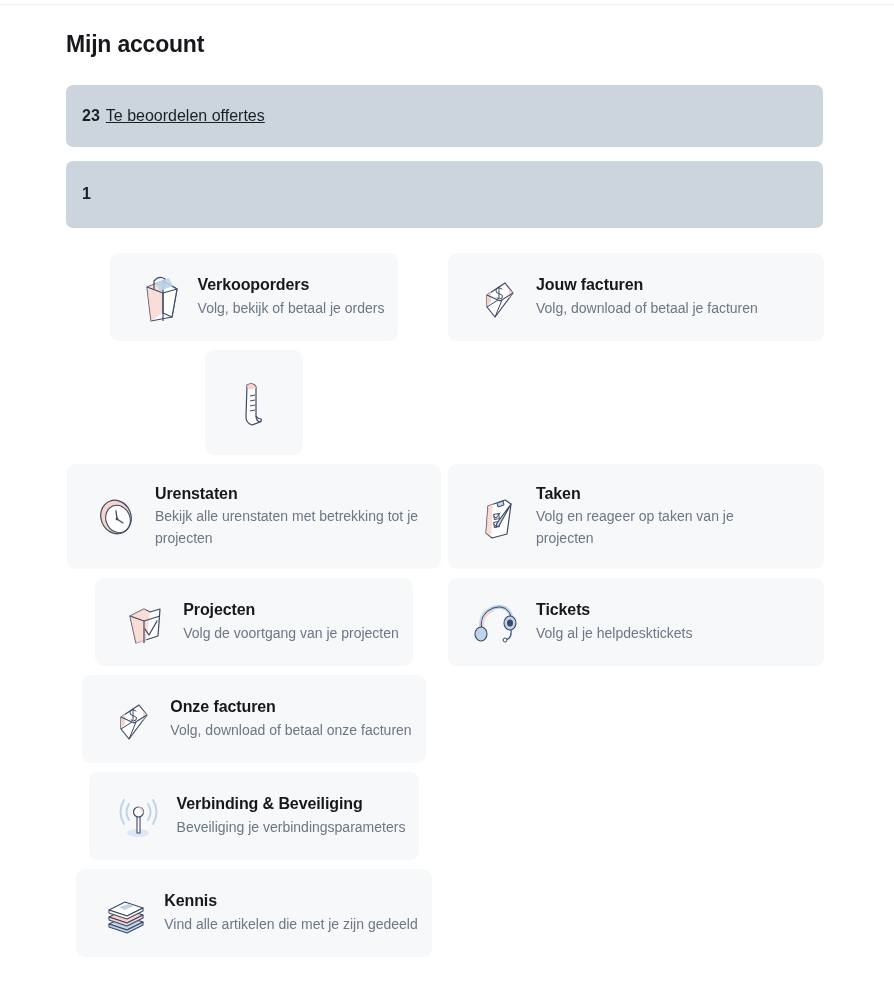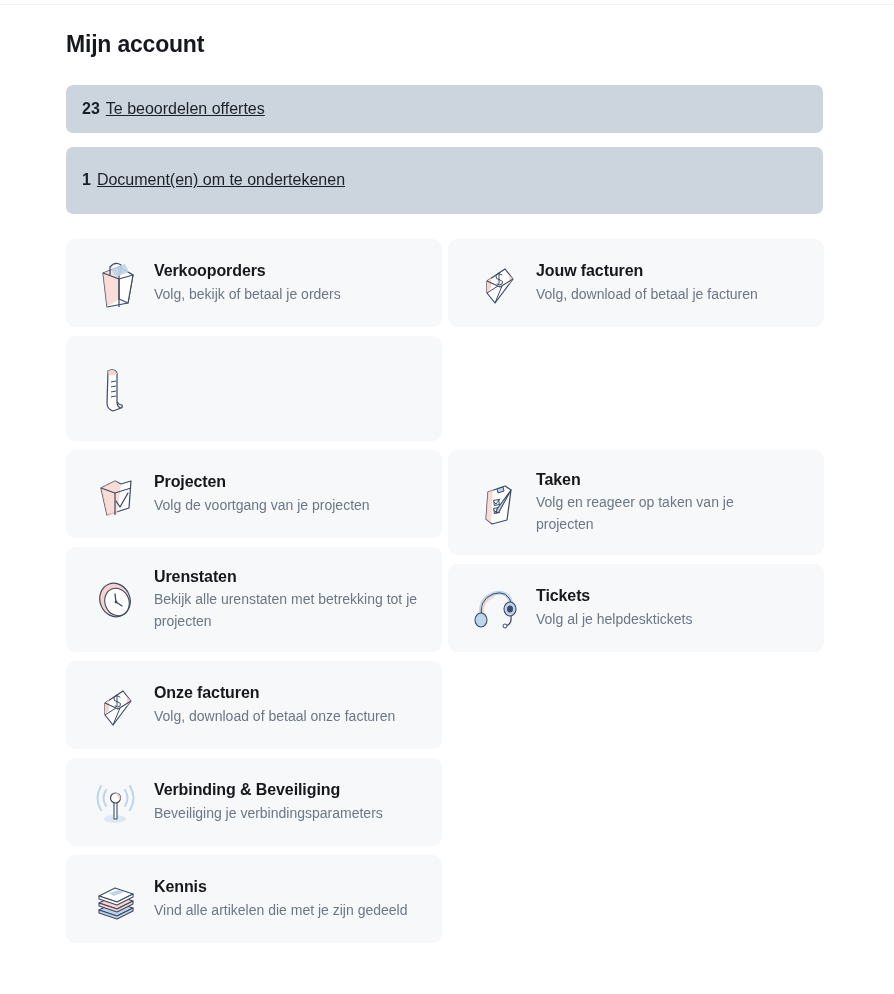--- a/index.html
+++ b/index.html
@@ -46,37 +46,37 @@
     background: #ccd5de;
     border-radius: 7px;
     box-sizing: border-box;
     padding: 0 16px;
     display: flex;
     align-items: center;
     font-size: 16px;
     color: #1b2026;
     cursor: pointer;
   }
-  .banner-1 { height: 48px; margin-bottom: 14px; }
+  .banner-1 { height: 62px; margin-bottom: 14px; }
   .banner-2 { height: 67px; }
   .banner .count { font-weight: 700; margin-right: 6px; }
   .banner .btext { font-weight: 400; text-decoration: underline; }
 
   
   .grid {
     margin-top: 25px;
     display: flex;
     gap: 6px;
   }
   .col {
     display: flex;
     flex-direction: column;
     gap: 9px;
   }
-  .col-left { width: 376px; }
+  .col-left { width: 376px; align-items: center; }
   .col-right { width: 376px; }
 
   .card {
     background: #f7f8fa;
     border-radius: 9px;
     display: flex;
     align-items: center;
     box-sizing: border-box;
     padding: 0 14px;
     cursor: pointer;
@@ -129,21 +129,20 @@
 
   <div class="banners">
 
     <div class="banner banner-1">
       <span class="count">23</span>
       <span class="btext">Te beoordelen offertes</span>
     </div>
 
     <div class="banner banner-2">
       <span class="count">1</span>
-      <span class="btext">Document(en) om te ondertekenen</span>
     </div>
 
   </div>
 
   <div class="grid">
 
     <div class="col col-left">
 
       <div class="card h-compact">
         <div class="card-icon">
@@ -171,49 +170,49 @@
             <path d="M23 13 Q30 10 32 16 Q27 18 24 17 Z" fill="#f7d3cb"></path>
             <path d="M26 24 L31 23" stroke="#3d4a66" stroke-width="1" fill="none"></path>
             <path d="M26 29 L31 28" stroke="#3d4a66" stroke-width="1" fill="none"></path>
             <path d="M26 34 L31 33" stroke="#3d4a66" stroke-width="1" fill="none"></path>
             <path d="M26 39 L31 38" stroke="#3d4a66" stroke-width="1" fill="none"></path>
             <path d="M32 44 Q34 47 37 47 Q38 49 36 50" fill="none" stroke="#3d4a66" stroke-width="1.2"></path>
           </svg>
         </div>
       </div>
 
+      <div class="card h-tall">
+        <div class="card-icon">
+          <svg width="60" height="60" viewBox="0 0 60 60">
+            <ellipse cx="30" cy="31" rx="15" ry="17" transform="rotate(-22 30 31)" fill="#f7d3cb" stroke="#3d4a66" stroke-width="1.2"></ellipse>
+            <ellipse cx="32" cy="33" rx="12" ry="14" transform="rotate(-22 32 33)" fill="#ffffff" stroke="#3d4a66" stroke-width="1.1"></ellipse>
+            <path d="M31 33 L30 25" stroke="#3d4a66" stroke-width="1.3" stroke-linecap="round"></path>
+            <path d="M31 33 L37 37" stroke="#3d4a66" stroke-width="1.3" stroke-linecap="round"></path>
+            <circle cx="31" cy="33" r="1.4" fill="#3d4a66"></circle>
+          </svg>
+        </div>
+        <div class="card-text">
+          <div class="card-title">Urenstaten</div>
+          <div class="card-sub">Bekijk alle urenstaten met betrekking tot je projecten</div>
+        </div>
+      </div>
+
       <div class="card h-compact">
         <div class="card-icon">
           <svg width="60" height="60" viewBox="0 0 60 60">
             <path d="M16 24 L30 17 L36 20 L46 17 L44 44 L22 51 Z" fill="#ffffff" stroke="#3d4a66" stroke-width="1.2" stroke-linejoin="round"></path>
             <path d="M16 24 L30 17 L36 21 L32 50 L22 51 Z" fill="#f7d3cb" opacity="0.8"></path>
             <path d="M16 24 L30 29 L46 24" fill="none" stroke="#3d4a66" stroke-width="1.2" stroke-linejoin="round"></path>
             <path d="M30 29 L30 51" fill="none" stroke="#3d4a66" stroke-width="1.2"></path>
             <path d="M31 37 L35 43 L43 29" fill="none" stroke="#3d4a66" stroke-width="1.3" stroke-linecap="round" stroke-linejoin="round"></path>
           </svg>
         </div>
         <div class="card-text">
           <div class="card-title">Projecten</div>
           <div class="card-sub">Volg de voortgang van je projecten</div>
-        </div>
-      </div>
-
-      <div class="card h-tall">
-        <div class="card-icon">
-          <svg width="60" height="60" viewBox="0 0 60 60">
-            <ellipse cx="30" cy="31" rx="15" ry="17" transform="rotate(-22 30 31)" fill="#f7d3cb" stroke="#3d4a66" stroke-width="1.2"></ellipse>
-            <ellipse cx="32" cy="33" rx="12" ry="14" transform="rotate(-22 32 33)" fill="#ffffff" stroke="#3d4a66" stroke-width="1.1"></ellipse>
-            <path d="M31 33 L30 25" stroke="#3d4a66" stroke-width="1.3" stroke-linecap="round"></path>
-            <path d="M31 33 L37 37" stroke="#3d4a66" stroke-width="1.3" stroke-linecap="round"></path>
-            <circle cx="31" cy="33" r="1.4" fill="#3d4a66"></circle>
-          </svg>
-        </div>
-        <div class="card-text">
-          <div class="card-title">Urenstaten</div>
-          <div class="card-sub">Bekijk alle urenstaten met betrekking tot je projecten</div>
         </div>
       </div>
 
       <div class="card h-compact">
         <div class="card-icon">
           <svg width="60" height="60" viewBox="0 0 60 60">
             <path d="M20 28 L38 16 L46 26 L28 50 L20 40 Z" fill="#ffffff" stroke="#3d4a66" stroke-width="1.2" stroke-linejoin="round"></path>
             <path d="M20 28 L24 25 L24 35 L20 40 Z" fill="#f7d3cb"></path>
             <path d="M42 22 L46 26 L42 31 Z" fill="#f7d3cb"></path>
             <path d="M20 28 L33 34 L46 26" fill="none" stroke="#3d4a66" stroke-width="1.1" stroke-linejoin="round"></path>

